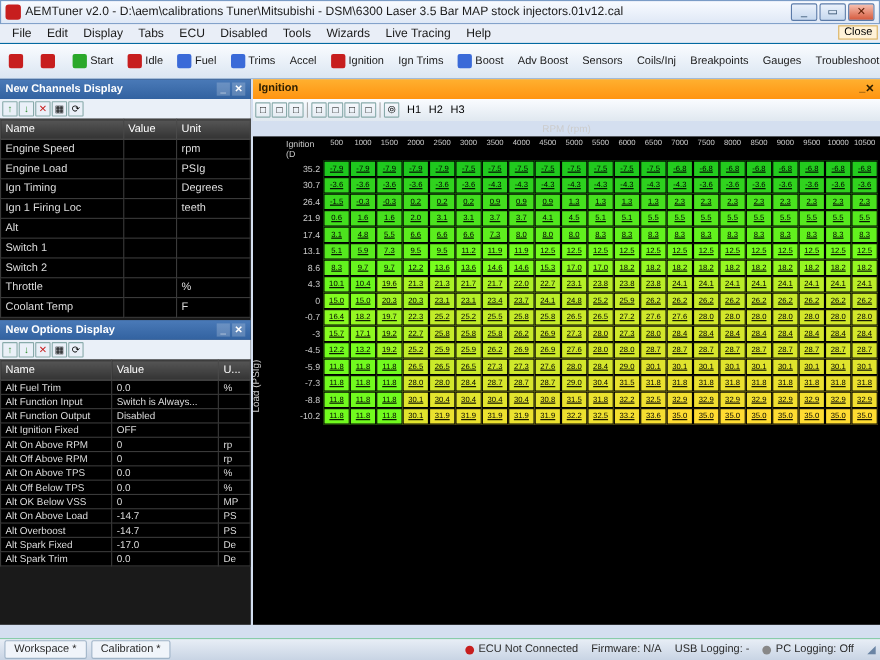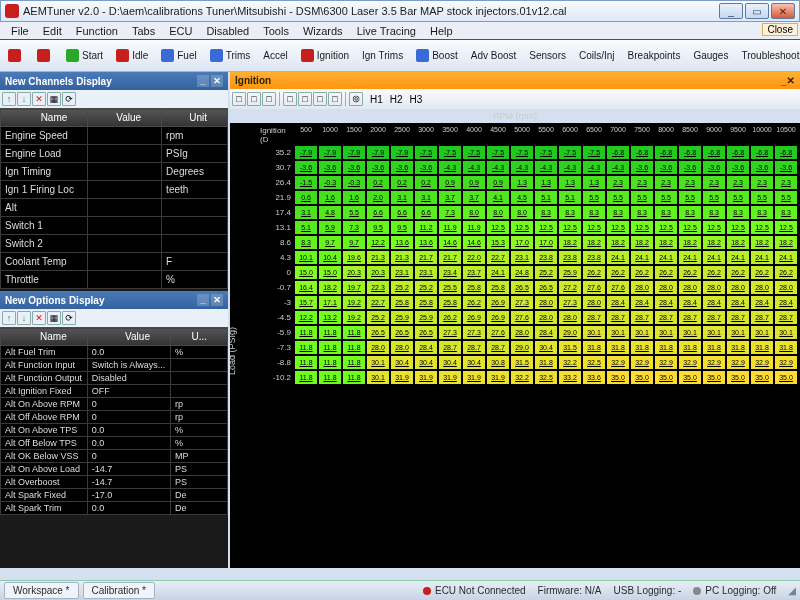--- a/index.html
+++ b/index.html
@@ -16,21 +16,21 @@
 .toolbar{background:linear-gradient(#fafcff,#dbe6f2);height:32px;display:flex;align-items:center;padding:0 2px;border-bottom:1px solid #9cb6d4;overflow:hidden;}
 .tbtn{display:flex;align-items:center;padding:2px 5px;margin-right:1px;white-space:nowrap;font-size:11px;color:#1a1a1a;border:1px solid transparent;border-radius:2px;}
 .tbtn .ic{width:13px;height:13px;margin-right:3px;border-radius:2px;}
 .content{display:flex;height:496px;}
 .leftcol{width:228px;display:flex;flex-direction:column;background:#1a1a1a;}
 .panel-hdr{background:linear-gradient(#4a7ab8,#3262a0);color:#fff;font-size:11px;font-weight:bold;padding:3px 5px;display:flex;align-items:center;justify-content:space-between;}
 .panel-hdr .hbtn{width:12px;height:12px;background:rgba(255,255,255,.2);margin-left:2px;display:flex;align-items:center;justify-content:center;font-size:9px;}
 .panel-tb{background:#eaf0f8;height:18px;display:flex;align-items:center;padding:0 2px;gap:1px;}
 .mini{width:14px;height:14px;border:1px solid #8aa;border-radius:1px;display:flex;align-items:center;justify-content:center;font-size:9px;}
 .ch-tbl{width:100%;border-collapse:collapse;background:#000;color:#eee;}
-.ch-tbl th{background:linear-gradient(#555,#333);color:#fff;font-weight:normal;padding:3px 20px;text-align:right;border:1px solid #4a4a4a;font-size:10px;}
+.ch-tbl th{background:linear-gradient(#555,#333);color:#fff;font-weight:normal;padding:3px 4px;text-align:left;border:1px solid #4a4a4a;font-size:10px;}
 .ch-tbl td{padding:3px 4px;border:1px solid #3a3a3a;font-size:10px;color:#ddd;}
 .panel1{flex:0 0 auto}
 .panel2{flex:1;overflow:hidden;margin-top:2px}
 .panel2 .ch-tbl td{padding:1px 4px;font-size:9px;}
 .rightcol{flex:1;display:flex;flex-direction:column;margin-left:2px}
 .ign-hdr{background:linear-gradient(#ffb030,#ff9410);color:#302000;font-size:11px;font-weight:bold;padding:3px 5px;display:flex;justify-content:space-between;}
 .ign-tb{background:linear-gradient(#fafcff,#e0e8f0);height:20px;display:flex;align-items:center;padding:0 2px;gap:1px;}
 .ign-tb .sep{width:1px;height:14px;background:#aaa;margin:0 2px}
 .graph{flex:1;background:#000;position:relative;overflow:hidden;padding:2px 2px 2px 28px;}
 .yaxis-lbl{position:absolute;left:2px;top:50%;transform:translateX(-50%) rotate(-90deg);color:#ccc;font-size:9px;white-space:nowrap;}
@@ -55,21 +55,21 @@
   <div class="winbtns">
     <div class="winbtn">_</div>
     <div class="winbtn">▭</div>
     <div class="winbtn close">✕</div>
   </div>
 </div>
 
 <div class="menubar">
   <span class="m">File</span>
     <span class="m">Edit</span>
-    <span class="m">Function</span>
+    <span class="m">Display</span>
     <span class="m">Tabs</span>
     <span class="m">ECU</span>
     <span class="m">Disabled</span>
     <span class="m">Tools</span>
     <span class="m">Wizards</span>
     <span class="m">Live Tracing</span>
     <span class="m">Help</span>
     <span class="closex">Close</span>
 </div>
 
@@ -183,28 +183,28 @@
               <td>Switch 1</td>
               <td></td>
               <td></td>
             </tr>
             <tr>
               <td>Switch 2</td>
               <td></td>
               <td></td>
             </tr>
             <tr>
+              <td>Throttle</td>
+              <td></td>
+              <td>%</td>
+            </tr>
+            <tr>
               <td>Coolant Temp</td>
               <td></td>
               <td>F</td>
-            </tr>
-            <tr>
-              <td>Throttle</td>
-              <td></td>
-              <td>%</td>
             </tr>
           </tbody>
         </table>
     </div>
     <div class="panel2">
       <div class="panel-hdr">
           <span>New Options Display</span>
         <div style="display:flex">
             <div class="hbtn">_</div>
             <div class="hbtn">✕</div>

